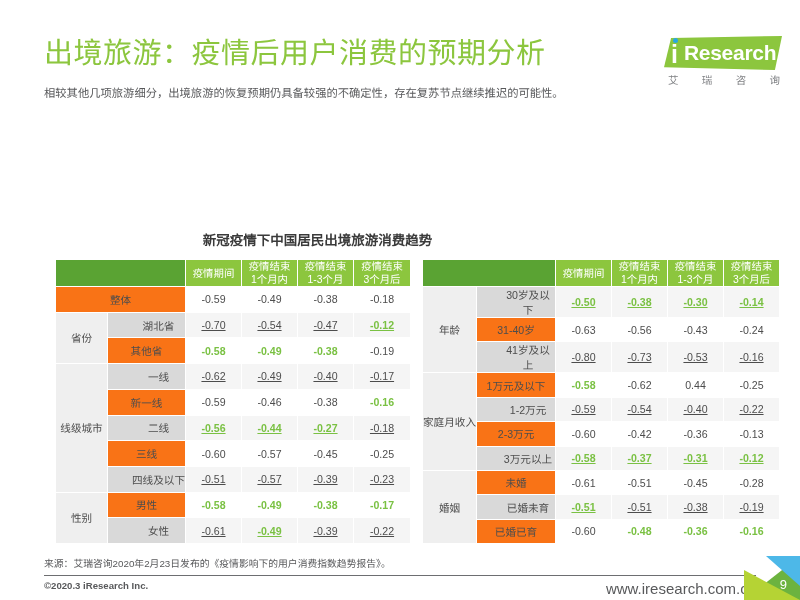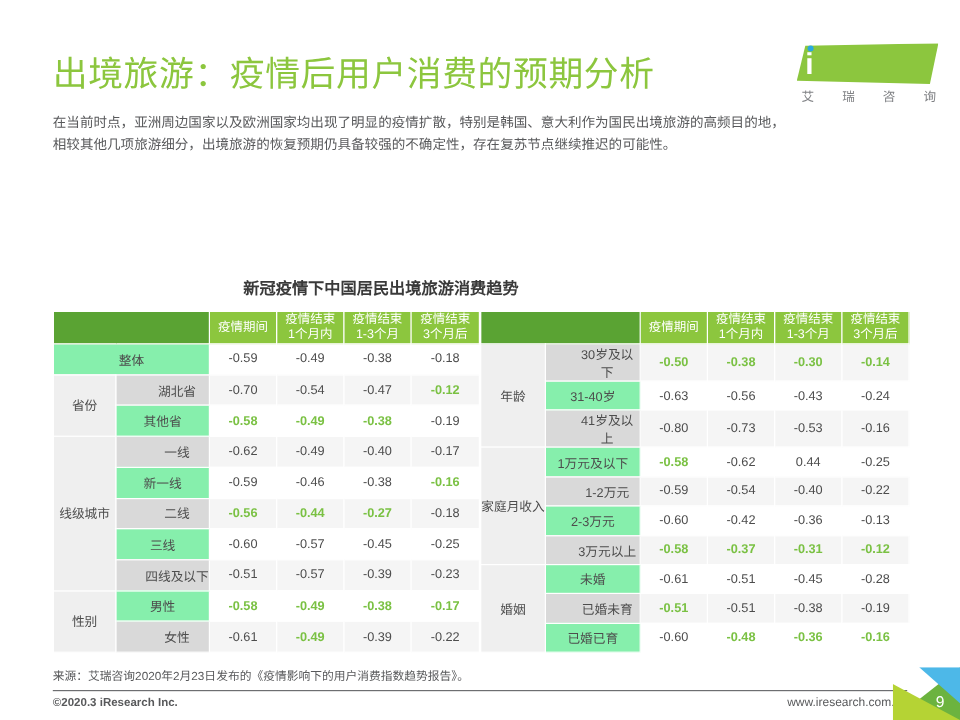--- a/index.html
+++ b/index.html
@@ -13,21 +13,21 @@
   }
   #slide {
     position: relative;
     width: 800px; height: 600px;
     background: #ffffff;
   }
 
   
   .hdr {
     position: absolute;
-    left: 44px; top: 44px;
+    left: 44px; top: 34px;
     width: 716px;
   }
   .title-main {
     font-size: 29px;
     line-height: 38px;
     font-weight: 400;
     color: #8cc63e;
     letter-spacing: 0.5px;
     white-space: nowrap;
   }
@@ -116,20 +116,21 @@
     left: 44px; top: 259px;
     width: 712px;
     display: flex;
     gap: 0px;
   }
   table.dtbl {
     border-collapse: collapse;
     table-layout: fixed;
     font-size: 10.6px;
     color: #4d4d4d;
+    margin-left: 11px;
   }
   table.dtbl.left  { width: 355px; }
   table.dtbl.right { width: 357px; }
 
   table.dtbl th, table.dtbl td {
     border: 1px solid #ffffff;
     padding: 0;
     height: 24.4px;
     text-align: center;
     vertical-align: middle;
@@ -148,27 +149,27 @@
     line-height: 13px;
   }
   
   td.grp {
     background: #efefef;
     color: #4d4d4d;
     font-family: Liberation Serif, serif;
   }
   
   td.sub {
-    background: #86efac;
+    background: #f97316;
     color: #4d4d4d;
   }
   td.sub.shade { background: #d9d9d9; padding-left: 24px; }
   
   td.val { background: #ffffff; }
-  td.val.shade { background: #f5f5f5; }
+  td.val.shade { background: #f5f5f5; text-decoration: underline; }
   td.val.hi {
     color: #7ac143;
     font-weight: 700;
   }
 
   
   .source {
     position: absolute;
     left: 44px; top: 556px;
     font-size: 9.8px;
@@ -185,21 +186,21 @@
   .foot-left {
     position: absolute;
     left: 44px; top: 580px;
     font-size: 9.6px;
     color: #58595b;
     font-weight: bold;
   }
   .foot-right {
     position: absolute;
     right: 44px; top: 580px;
-    font-size: 10px;
+    font-size: 15px;
     color: #58595b;
   }
   
   .corner {
     position: absolute;
     right: 0; bottom: 0;
     width: 56px; height: 44px;
     overflow: hidden;
   }
   .corner .tri-blue {
@@ -233,30 +234,30 @@
   }
 </style>
 </head>
 <body>
 
 <div id="slide">
 
   <div class="hdr">
     <div class="title-main">出境旅游：疫情后用户消费的预期分析</div>
     <div class="body-copy">
-      <p>在当前时点，亚洲周边国家以及欧洲国家均出现了明显的疫情扩散，特别是韩国、意大利作为国民出境旅游的高频目的地，</p>
       <p>相较其他几项旅游细分，出境旅游的恢复预期仍具备较强的不确定性，存在复苏节点继续推迟的可能性。</p>
     </div>
   </div>
 
   <div class="logo">
     <div class="logo-badge">
       <div class="logo-shape"></div>
       <div class="logo-i-dot"></div>
       <div class="logo-i">i</div>
+      <div class="logo-word">Research</div>
     </div>
     <div class="logo-cn">
       <span>艾</span>
       <span>瑞</span>
       <span>咨</span>
       <span>询</span>
     </div>
   </div>
 
   <div class="chart-title">新冠疫情下中国居民出境旅游消费趋势</div>

